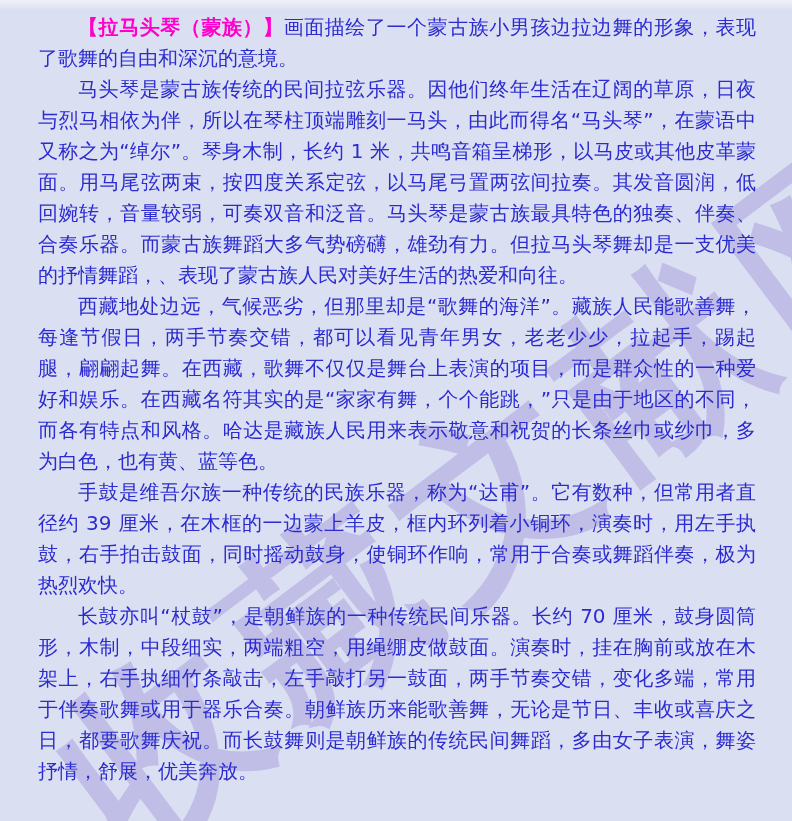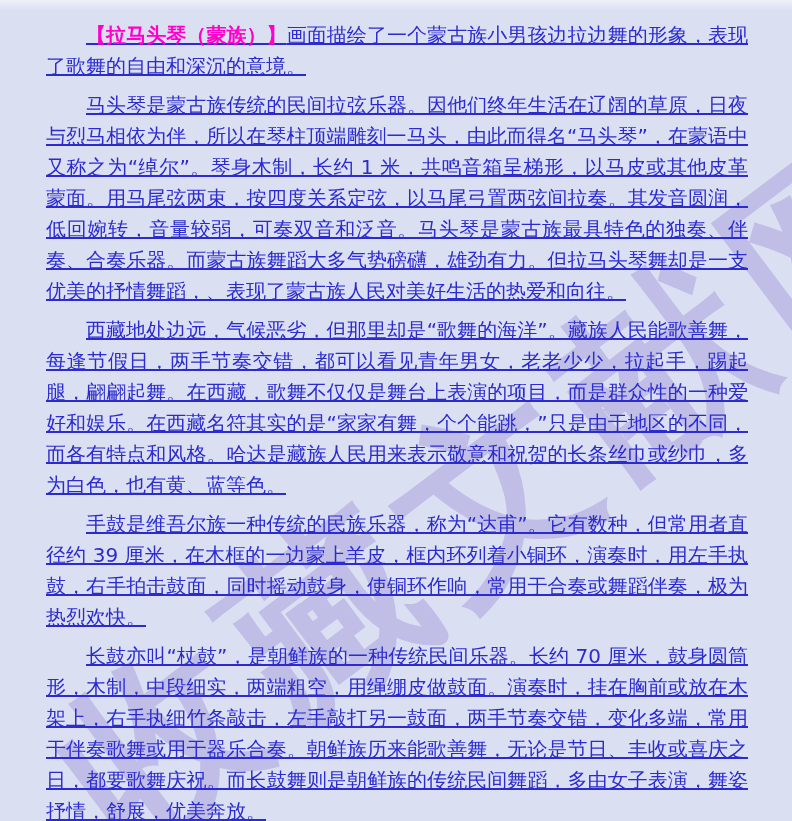--- a/index.html
+++ b/index.html
@@ -40,25 +40,24 @@
     position: absolute;
     left: 38px;
     top: 12px;
     width: 718px;
     z-index: 1;
     font-size: 20px;
     line-height: 31px;
     color: #2b2bd0;
   }
   .para {
-    margin: 8px;
+    margin: 0;
     text-indent: 2em;
     text-align: justify;
     text-justify: inter-ideograph;
-    text-decoration: underline;
   }
   .heading {
     color: #ff00cc;
     font-weight: bold;
   }
 </style>
 </head>
 <body>
 
 <div class="top-edge"></div>

